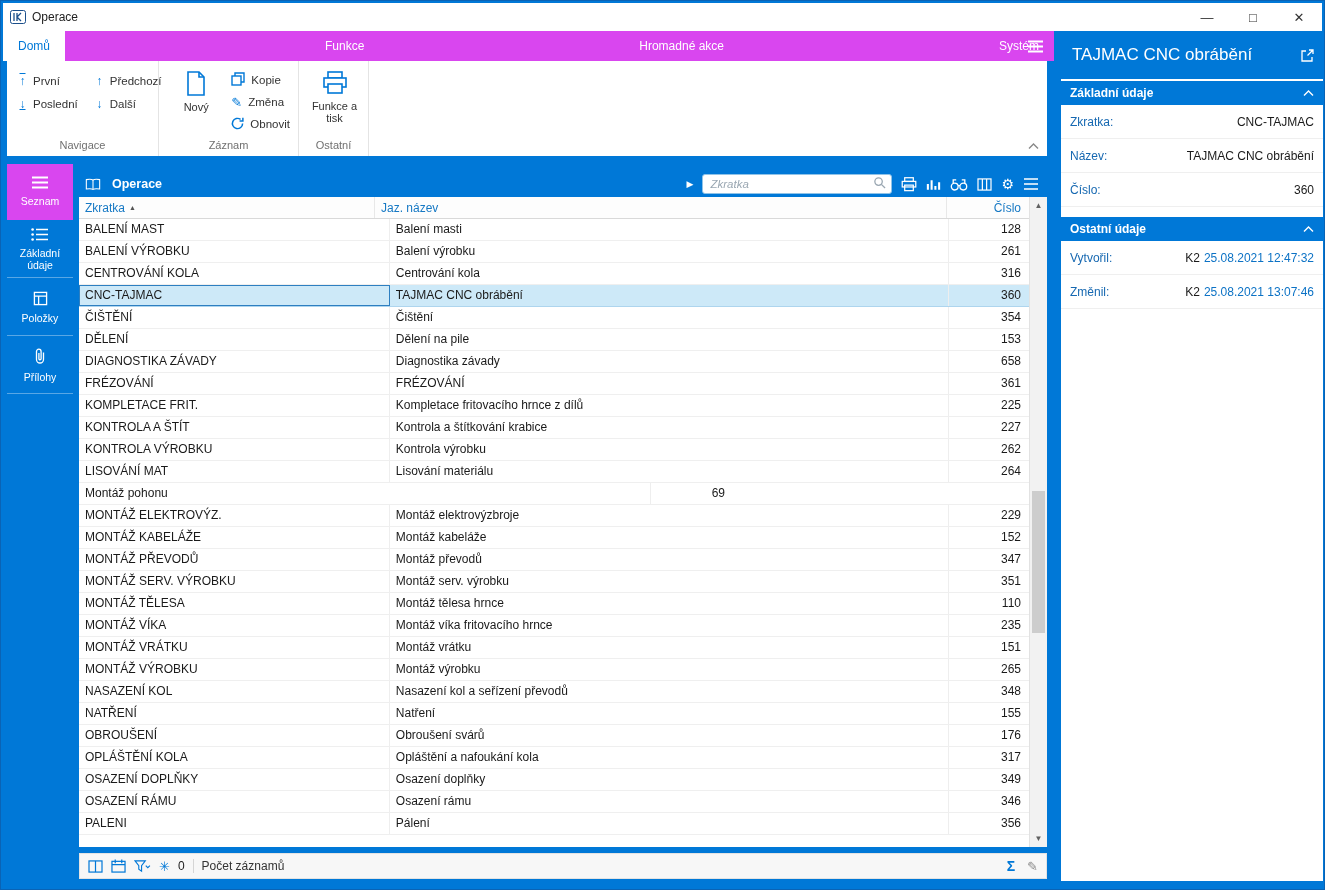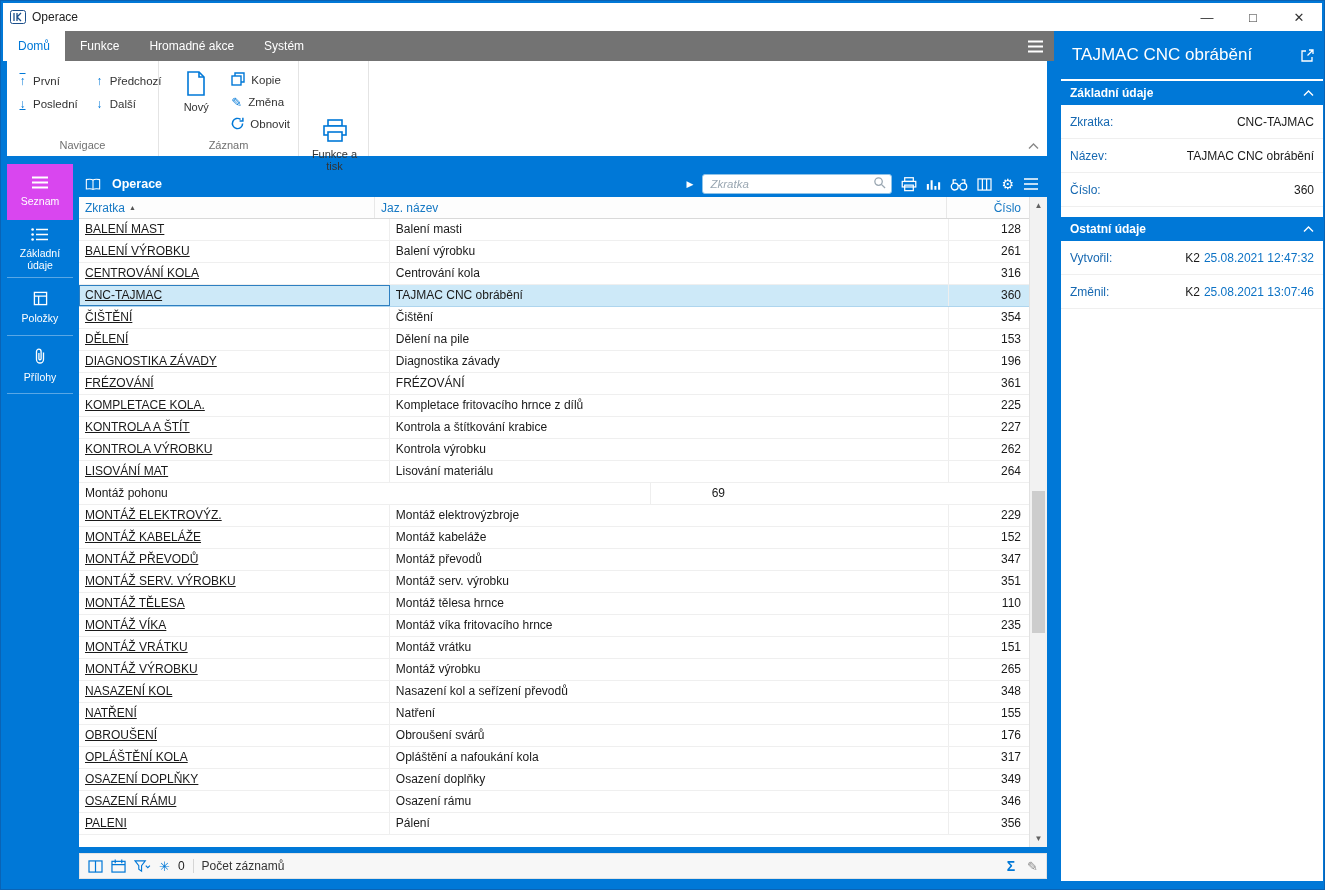--- a/index.html
+++ b/index.html
@@ -7,21 +7,21 @@
   .window { position:relative; width:1325px; height:890px; background:#0078d7; overflow:hidden; border:1px solid #0a63b5; }
 
   
   .titlebar { position:absolute; top:2px; left:2px; right:2px; height:28px; background:#fff; display:flex; align-items:center; }
   .app-icon { margin-left:7px; display:flex; align-items:center; }
   .title-text { margin-left:6px; font-size:12px; color:#222; }
   .win-controls { margin-left:auto; display:flex; height:100%; }
   .win-btn { width:46px; height:100%; display:flex; align-items:center; justify-content:center; font-size:13px; color:#333; cursor:default; }
 
   
-  .tabbar { position:absolute; top:30px; left:2px; width:1051px; height:30px; background:#737373; display:flex; }
+  .tabbar { position:absolute; top:30px; left:2px; width:1051px; height:30px; background:#d946ef; display:flex;justify-content:space-between; }
   .tab { padding:0 15px; line-height:30px; color:#fff; font-size:12px; white-space:nowrap; }
   .tab.active { background:#fff; color:#0078d7; }
   .tab-menu { position:absolute; right:10px; top:9px; display:flex; }
 
   
   .ribbon { position:absolute; top:60px; left:6px; width:1040px; height:95px; background:#fff; display:flex; }
   .rgroup { display:flex; flex-direction:column; border-right:1px solid #e4e4e4; }
   .rg-body { flex:1; display:flex; padding:8px 8px 0 10px; }
   .rg-label { height:19px; line-height:17px; text-align:center; font-size:11px; color:#707070; }
   .g-nav { width:152px; }
@@ -58,21 +58,21 @@
   .colheader { height:22px; display:flex; border-bottom:1px solid #d9d9d9; background:#fdfdfd; width:950px; }
   .ch { font-size:12px; color:#1779c4; display:flex; align-items:center; gap:4px; padding:0 6px; }
   .ch.c1 { width:296px; border-right:1px solid #e8e8e8; }
   .ch.c2 { width:572px; border-right:1px solid #e8e8e8; }
   .ch.c3 { width:82px; justify-content:flex-end; padding-right:8px; }
   .sort { font-size:7px; color:#555; }
 
   .tbody { width:950px; }
   .trow { display:flex; height:22px; border-bottom:1px solid #efefef; background:#fff; }
   .td { line-height:21px; padding:0 6px; white-space:nowrap; overflow:hidden; font-size:12px; }
-  .td.c1 { width:318px; border-right:1px solid #eeeeee;text-decoration:underline; }
+  .td.c1 { width:318px; border-right:1px solid #eeeeee; }
   .td.c2 { width:572px; border-right:1px solid #eeeeee; }
   .td.c3 { width:82px; text-align:right; padding-right:8px; }
   .trow.selected { background:#cde9f8; border-bottom-color:#aed5ee; }
   .trow.selected .td.c1 { outline:1px solid #2d7fc1; outline-offset:-1px; }
 
   .vscroll { position:absolute; top:26px; right:0; width:18px; bottom:0; background:#f2f2f2; border-left:1px solid #e2e2e2; }
   .vs-arrow { position:absolute; left:0; width:100%; height:17px; color:#606060; font-size:8px; display:flex; align-items:center; justify-content:center; }
   .vs-up { top:0; }
   .vs-down { bottom:0; }
   .vs-track { position:absolute; top:17px; bottom:17px; left:0; right:0; }
@@ -187,21 +187,21 @@
                   <path d="M12.8 0.8v3.6H9.2" fill="none" stroke="#0078d7" stroke-width="1.6"></path>
                 </svg></span>
             <span>Obnovit</span>
           </div>
         </div>
       </div>
       <div class="rg-label">Záznam</div>
     </div>
 
     <div class="rgroup g-oth">
-      <div class="rg-body" style="justify-content:center;margin-top:48px;">
+      <div class="rg-body" style="justify-content:center;">
         <div class="big-btn">
           <span>
             <svg width="26" height="24" viewBox="0 0 26 24">
                 <rect x="6" y="1" width="14" height="6" fill="#fff" stroke="#0078d7" stroke-width="1.6"></rect>
                 <rect x="2" y="7" width="22" height="9" fill="#fff" stroke="#0078d7" stroke-width="1.6"></rect>
                 <rect x="6" y="13" width="14" height="9" fill="#fff" stroke="#0078d7" stroke-width="1.6"></rect>
               </svg>
           </span>
           <span>Funkce a tisk</span>
         </div>
@@ -338,29 +338,29 @@
           <div class="td c3">354</div>
         </div>
         <div class="trow">
           <div class="td c1">DĚLENÍ</div>
           <div class="td c2">Dělení na pile</div>
           <div class="td c3">153</div>
         </div>
         <div class="trow">
           <div class="td c1">DIAGNOSTIKA ZÁVADY</div>
           <div class="td c2">Diagnostika závady</div>
-          <div class="td c3">196</div>
+          <div class="td c3">658</div>
         </div>
         <div class="trow">
           <div class="td c1">FRÉZOVÁNÍ</div>
           <div class="td c2">FRÉZOVÁNÍ</div>
           <div class="td c3">361</div>
         </div>
         <div class="trow">
-          <div class="td c1">KOMPLETACE KOLA.</div>
+          <div class="td c1">KOMPLETACE FRIT.</div>
           <div class="td c2">Kompletace fritovacího hrnce z dílů</div>
           <div class="td c3">225</div>
         </div>
         <div class="trow">
           <div class="td c1">KONTROLA A ŠTÍT</div>
           <div class="td c2">Kontrola a štítkování krabice</div>
           <div class="td c3">227</div>
         </div>
         <div class="trow">
           <div class="td c1">KONTROLA VÝROBKU</div>

